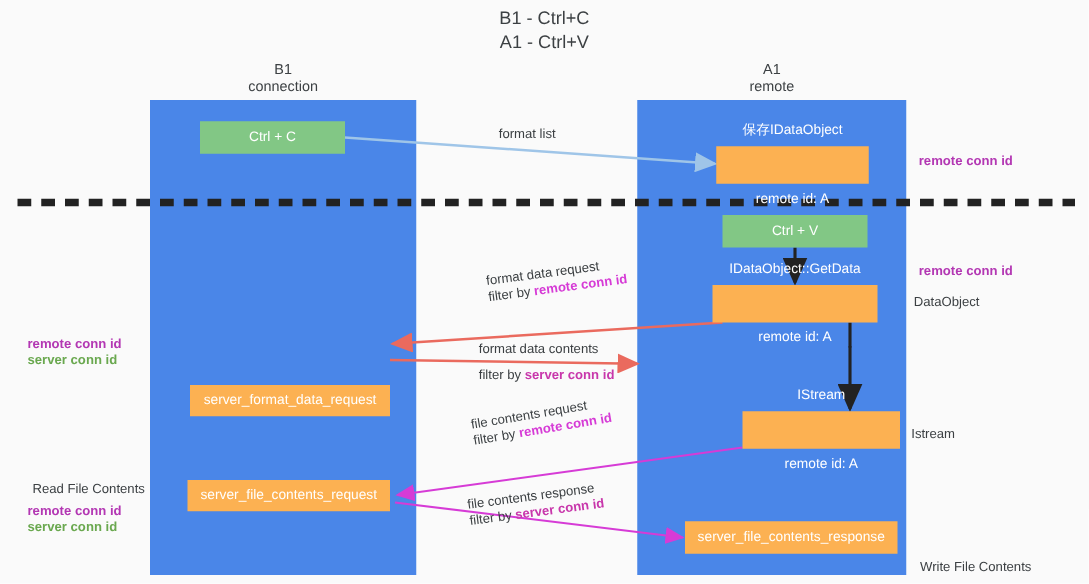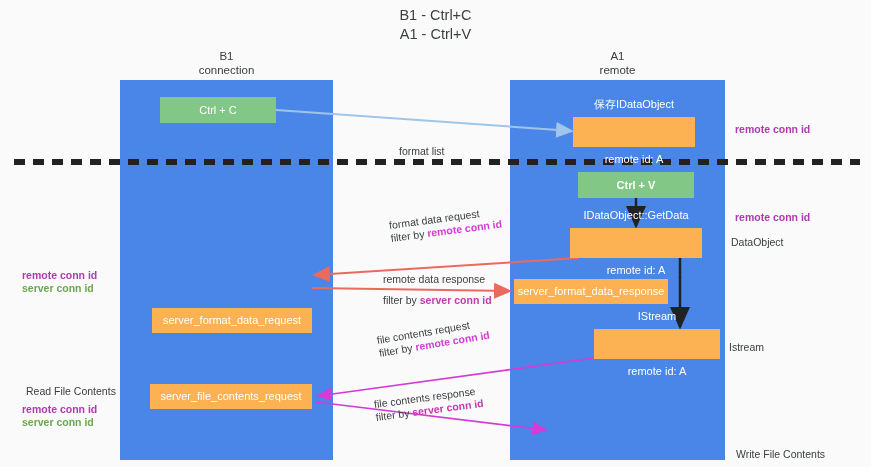--- a/index.html
+++ b/index.html
@@ -148,60 +148,60 @@
 
   <div class="node node-green" style="left:160px; top:97px; width:116px; height:26px;">
     <span class="l1">Ctrl + C</span>
   </div>
 
   <div class="node node-orange" style="left:573px; top:117px; width:122px; height:30px;">
     <span class="l1">保存IDataObject</span>
     <span class="l2">remote id: A</span>
   </div>
 
-  <div class="node node-green" style="left:578px; top:172px; width:116px; height:26px;font-weight:bold;">
+  <div class="node node-green" style="left:578px; top:172px; width:116px; height:26px;">
     <span class="l1">Ctrl + V</span>
   </div>
 
   <div class="node node-orange" style="left:570px; top:228px; width:132px; height:30px;align-items:center;">
     <span class="l1">IDataObject::GetData</span>
     <span class="l2">remote id: A</span>
   </div>
 
   <div class="node node-orange" style="left:152px; top:268px; width:160px; height:25px;margin-top:40px;">
     <span class="l1">server_format_data_request</span>
   </div>
 
-  <div class="node node-orange" style="left:514px; top:279px; width:154px; height:25px;">
-    <span class="l1">server_format_data_response</span>
-  </div>
 
   <div class="node node-orange" style="left:594px; top:329px; width:126px; height:30px;">
     <span class="l1">IStream</span>
     <span class="l2">remote id: A</span>
   </div>
 
   <div class="node node-orange" style="left:150px; top:384px; width:162px; height:25px;">
     <span class="l1">server_file_contents_request</span>
   </div>
 
-
-  <div class="edge-label" style="left:399px; top:101px;margin-top:44px;">
+  <div class="node node-orange" style="left:548px; top:417px; width:170px; height:26px;">
+    <span class="l1">server_file_contents_response</span>
+  </div>
+
+  <div class="edge-label" style="left:399px; top:101px;">
     <span>format list</span>
   </div>
 
   <div class="edge-label tilt-up-s" style="left:390px; top:219px;">
     <div>format data request</div>
     <div>
       <span>filter by </span><span class="hl-remote">remote conn id</span>
     </div>
   </div>
 
   <div class="edge-label" style="left:383px; top:273px;">
-    <div>remote data response</div>
+    <div>format data contents</div>
     <div style="margin-top:8px;">
       <span>filter by </span><span class="hl-server">server conn id</span>
     </div>
   </div>
 
   <div class="edge-label tilt-up" style="left:378px; top:334px;">
     <div>file contents request</div>
     <div>
       <span>filter by </span><span class="hl-remote">remote conn id</span>
     </div>

